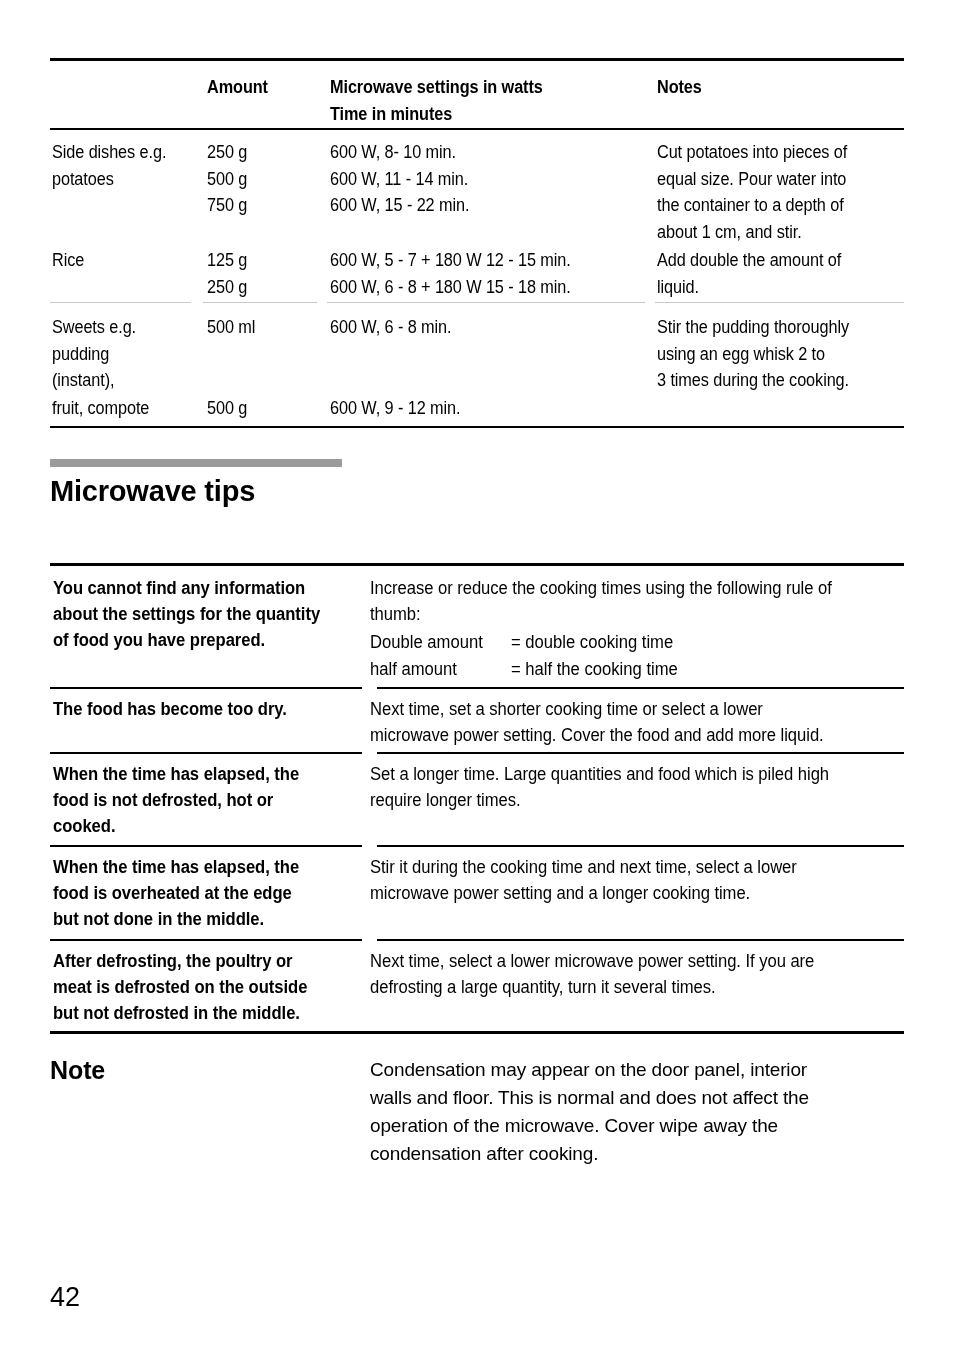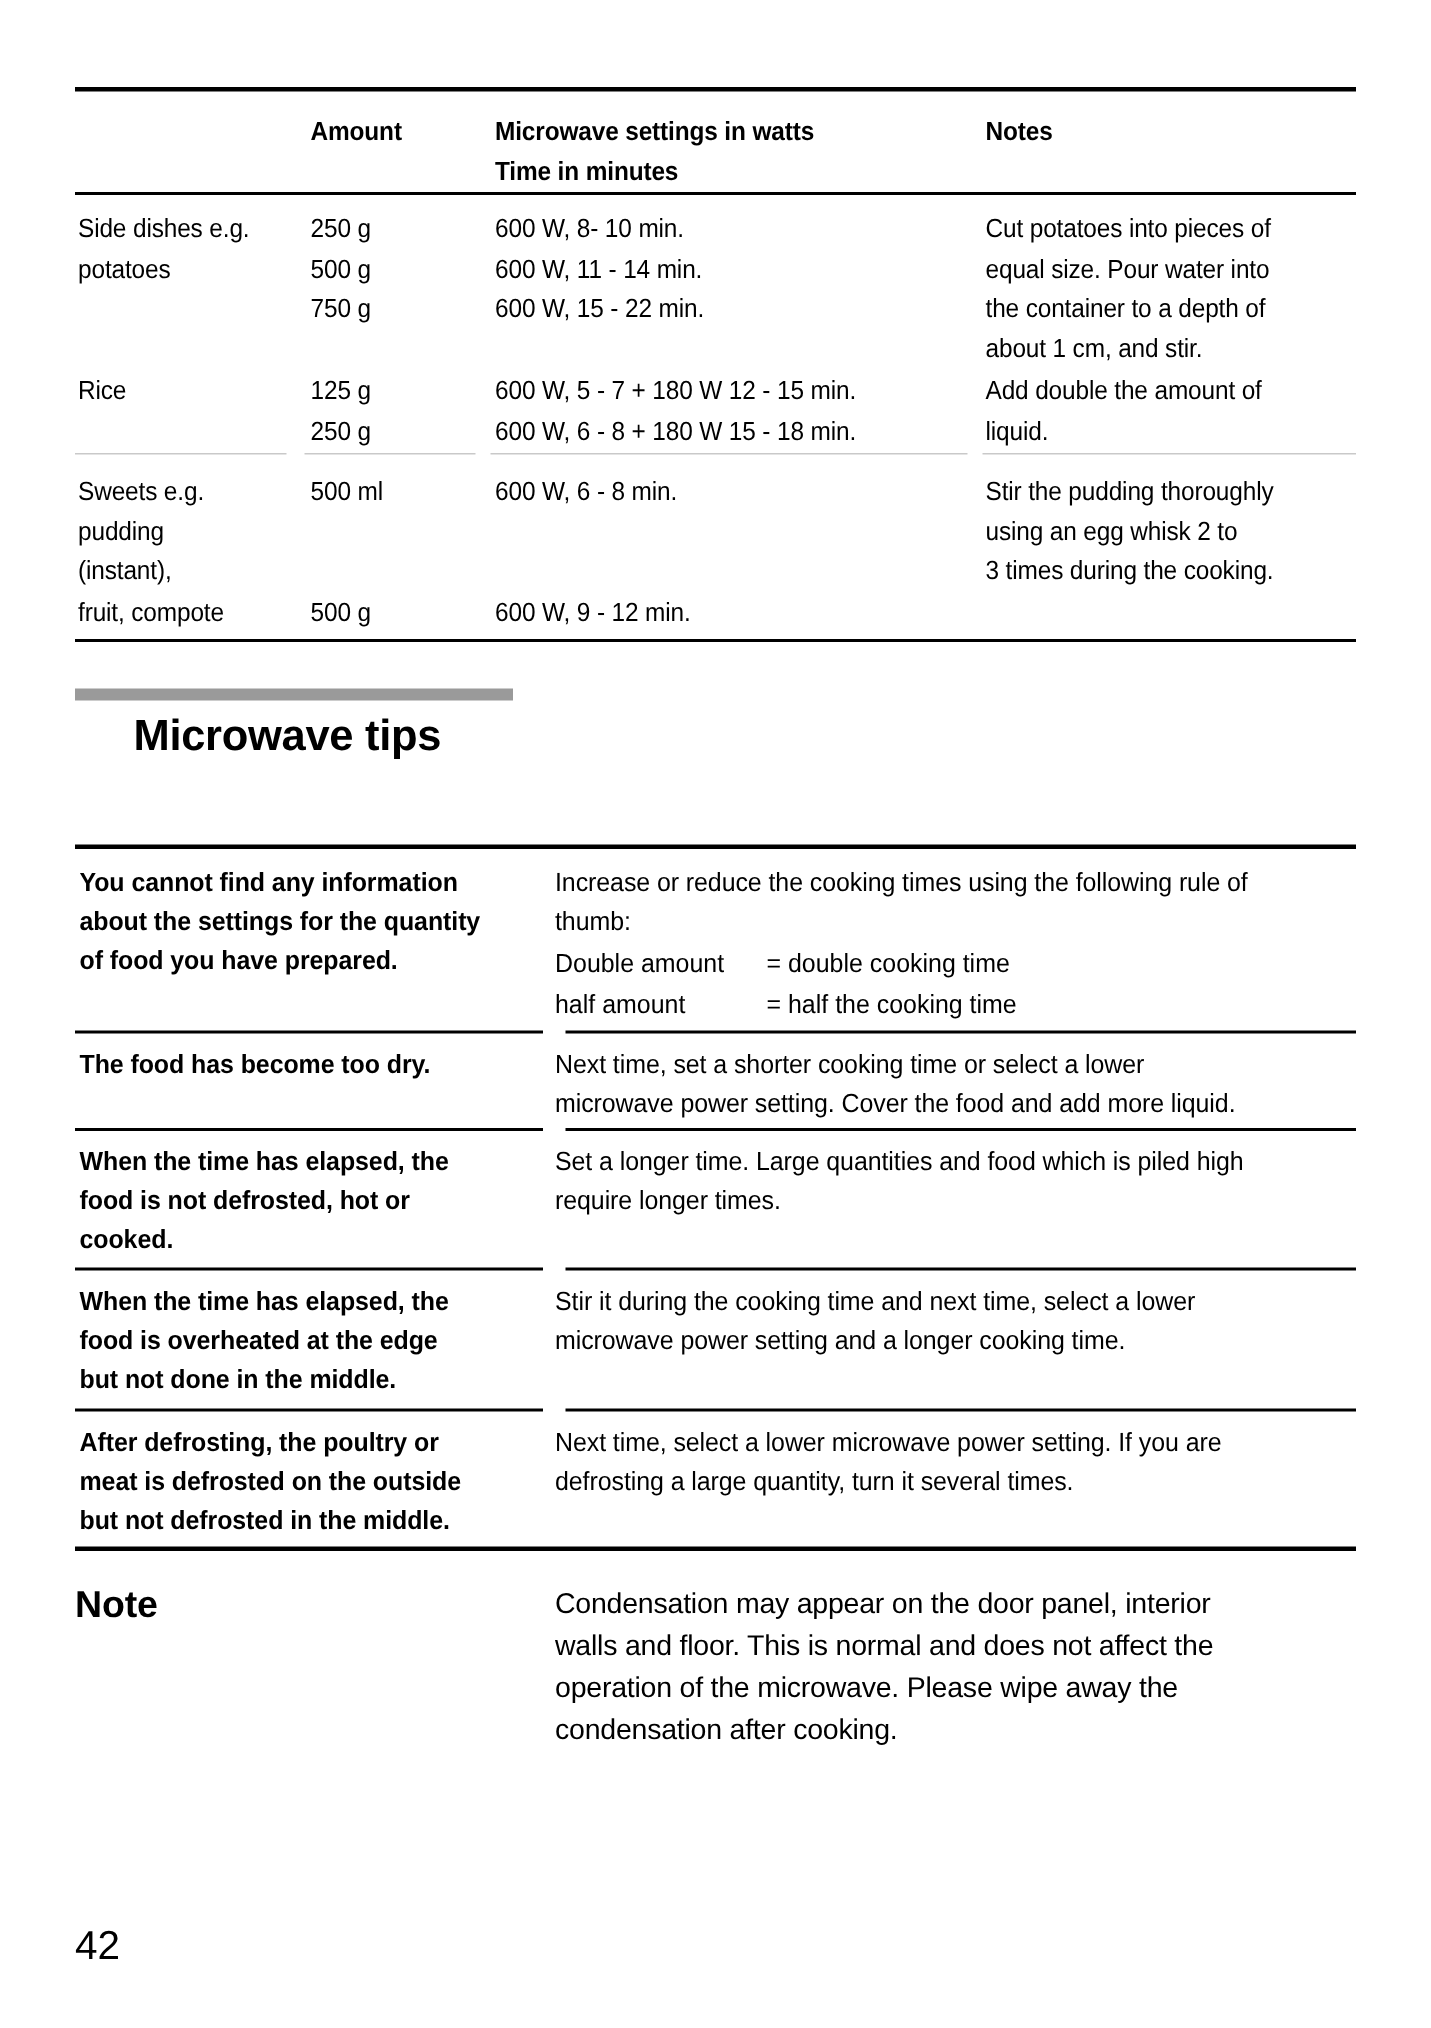--- a/index.html
+++ b/index.html
@@ -88,21 +88,20 @@
     height: 8px;
     background: #9a9a9a;
   }
   .sec-title {
     position: absolute;
     left: 50px;
     font-size: 29px;
     font-weight: bold;
     letter-spacing: -0.2px;
     line-height: 34px;
-    margin-left: 39px;
   }
 
   
   .t2 .q {
     position: absolute;
     left: 53px;
     width: 300px;
     font-family: "Liberation Sans Narrow", "Liberation Sans", sans-serif;
     font-size: 17.5px;
     line-height: 26px;
@@ -283,18 +282,18 @@
 but not defrosted in the middle.</div>
     <div class="a" style="top:948px;">Next time, select a lower microwave power setting. If you are
 defrosting a large quantity, turn it several times.</div>
 
     <div class="rule thick" style="top:1031px;"></div>
   </div>
 
   <div class="note-lbl" style="top:1056px;">Note</div>
   <div class="note-txt" style="top:1056px;">Condensation may appear on the door panel, interior
 walls and floor. This is normal and does not affect the
-operation of the microwave. Please wipe away the
+operation of the microwave. Cover wipe away the
 condensation after cooking.</div>
 
   <div class="pageno" style="top:1282px;text-align:center;">42</div>
 
 </div>
 
 </body></html>

